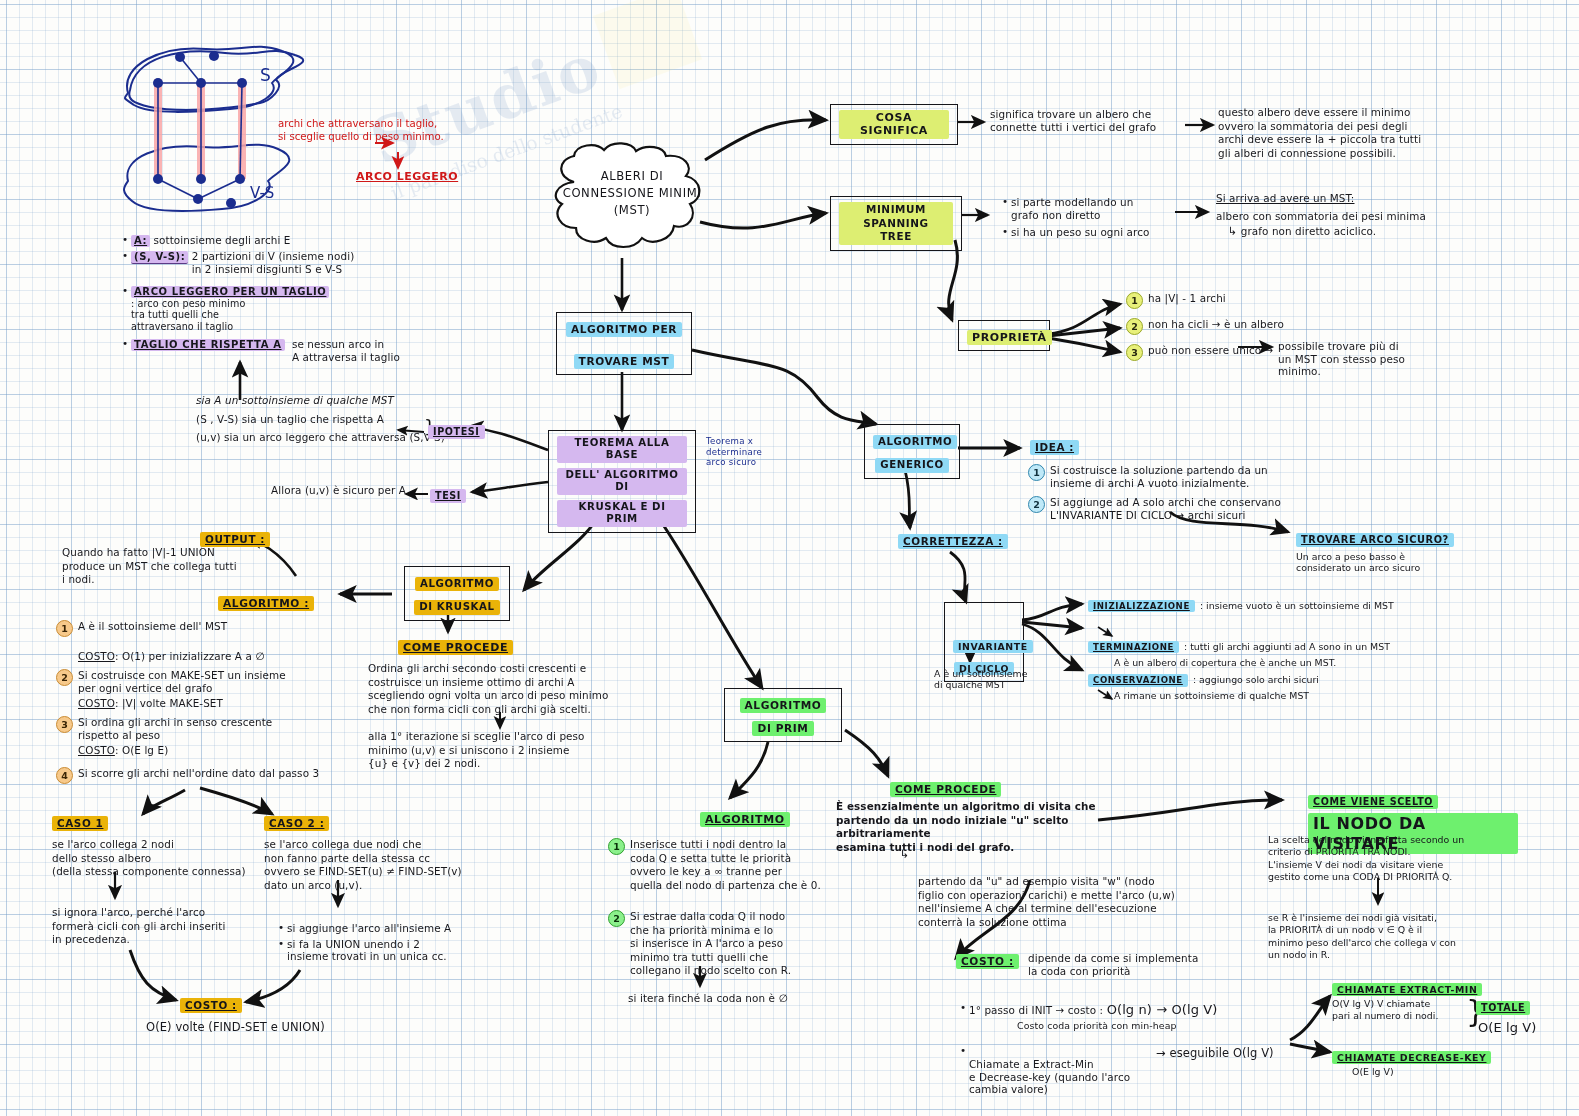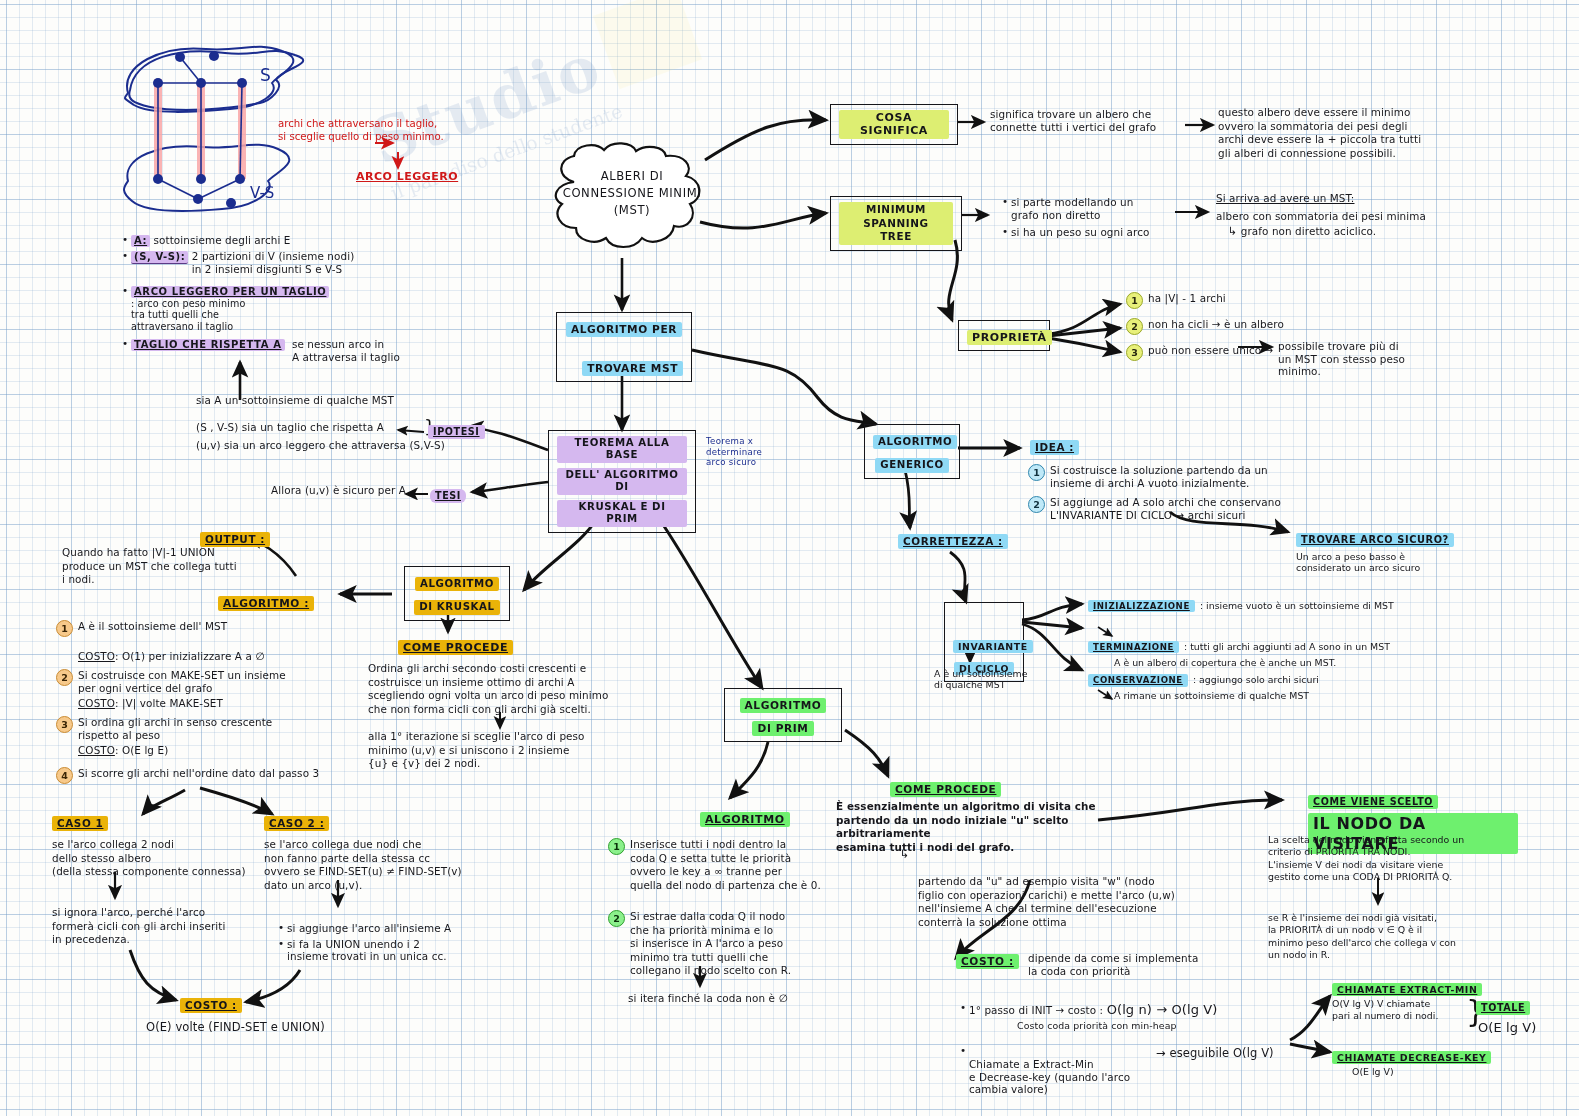--- a/index.html
+++ b/index.html
@@ -312,44 +312,44 @@
     <span class="numcirc nc-yellow">3</span>
     <span>può non essere unico  →</span>
   </div>
 </div>
 <div class="node hand body-sm" style="left:1278px;top:340px;width:160px;white-space:pre-line;">possibile trovare più di
 un MST con stesso peso
 minimo.</div>
 
 <div class="node boxed" style="left:556px;top:312px;width:136px;text-align:center;">
   <div><span class="ttl hl-blue hand" style="font-size:10.6px;">ALGORITMO  PER</span></div>
-  <div style="margin-top:20px;text-align:right;"><span class="ttl hl-blue hand" style="font-size:10.6px;">TROVARE  MST</span></div>
+  <div style="margin-top:13px;"><span class="ttl hl-blue hand" style="font-size:10.6px;">TROVARE  MST</span></div>
 </div>
 
 <div class="node boxed" style="left:548px;top:430px;width:148px;text-align:center;">
   <div><span class="ttl hl-purple hand" style="font-size:10.2px;">TEOREMA  ALLA  BASE</span></div>
   <div style="margin-top:5px;"><span class="ttl hl-purple hand" style="font-size:10.2px;">DELL' ALGORITMO  DI</span></div>
   <div style="margin-top:5px;"><span class="ttl hl-purple hand" style="font-size:10.2px;">KRUSKAL  e  DI  PRIM</span></div>
 </div>
 <div class="node hand blue-txt" style="left:706px;top:436px;width:100px;font-size:8.6px;white-space:pre-line;line-height:1.25;letter-spacing:.3px;">Teorema x
 determinare
 arco sicuro</div>
 
 <div class="node hand body-sm" style="left:196px;top:394px;width:250px;">
-  <div style="margin-bottom:14px;">sia A un sottoinsieme di qualche MST</div>
+  <div style="margin-bottom:6px;font-style:italic;">sia A un sottoinsieme di qualche MST</div>
   <div style="margin-bottom:6px;">(S , V-S) sia un taglio che rispetta A</div>
   <div>(u,v) sia un arco leggero che attraversa (S,V-S)</div>
 </div>
 <div class="node hand" style="left:424px;top:416px;font-size:18px;color:#111;">}</div>
 <div class="node" style="left:428px;top:420px;">
   <span class="ttl hl-purple hand ul" style="font-size:9.6px;">IPOTESI</span>
 </div>
 <div class="node hand body-sm" style="left:196px;top:484px;width:210px;text-align:right;">Allora (u,v) è sicuro per A</div>
 <div class="node" style="left:430px;top:484px;">
-  <span class="ttl hl-purple hand ul" style="font-size:9.6px;border-radius:6px;">TESI</span>
+  <span class="ttl hl-purple hand ul" style="font-size:9.6px;">TESI</span>
 </div>
 
 <div class="node boxed" style="left:864px;top:424px;width:96px;text-align:center;">
   <div><span class="ttl hl-blue hand" style="font-size:10.2px;">ALGORITMO</span></div>
   <div style="margin-top:4px;"><span class="ttl hl-blue hand" style="font-size:10.2px;">GENERICO</span></div>
 </div>
 <div class="node" style="left:1030px;top:436px;">
   <span class="ttl hl-blue hand ul" style="font-size:10.4px;">IDEA :</span>
 </div>
 <div class="node hand body-sm" style="left:1028px;top:464px;width:330px;">

